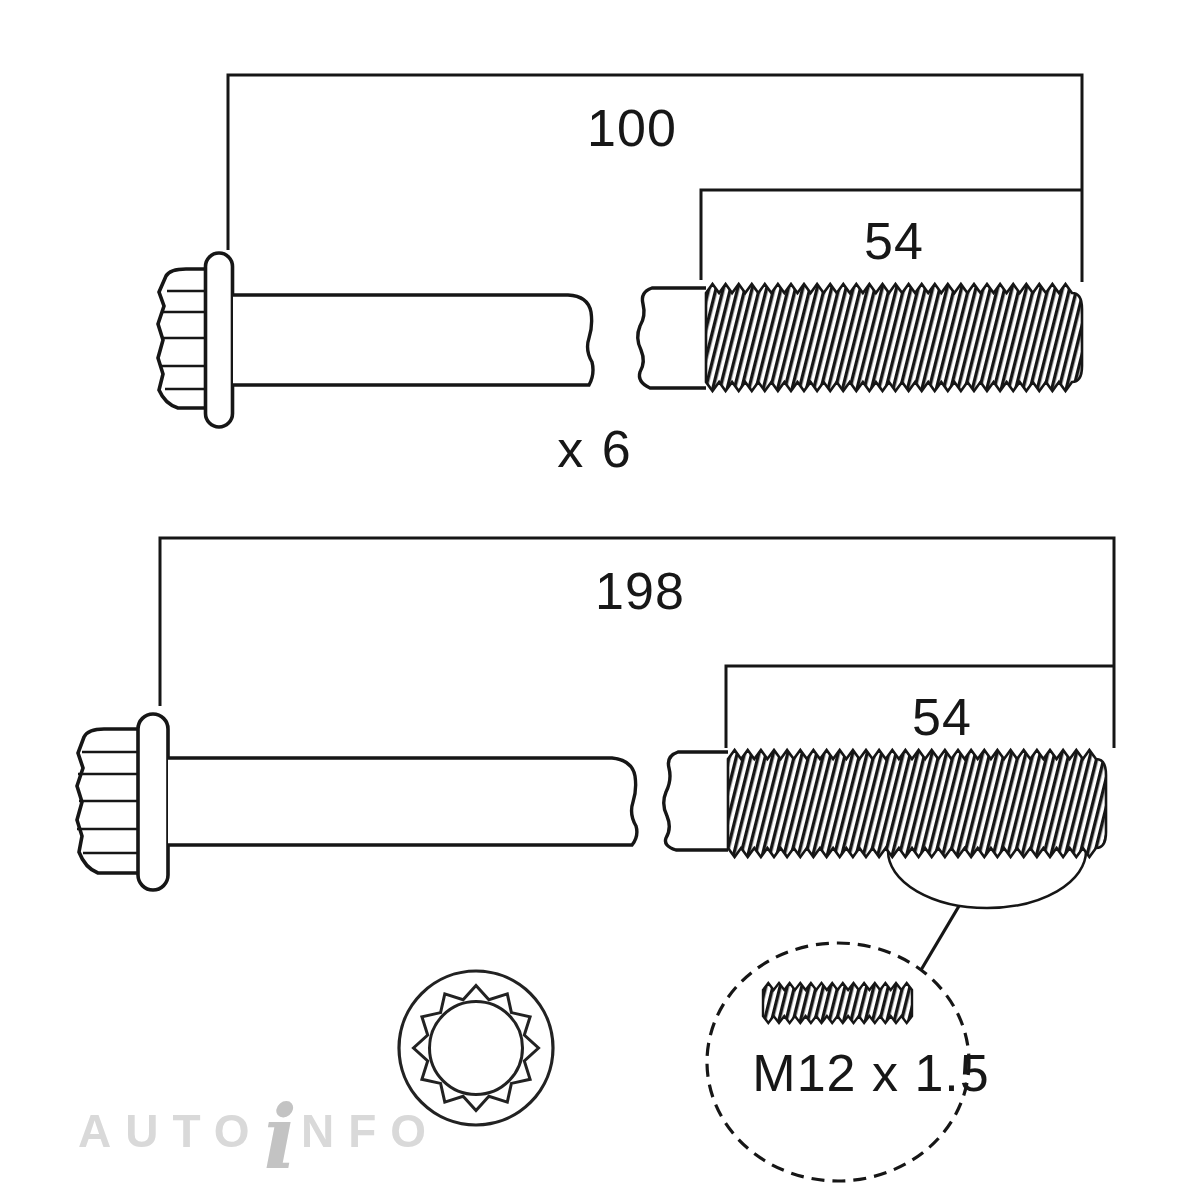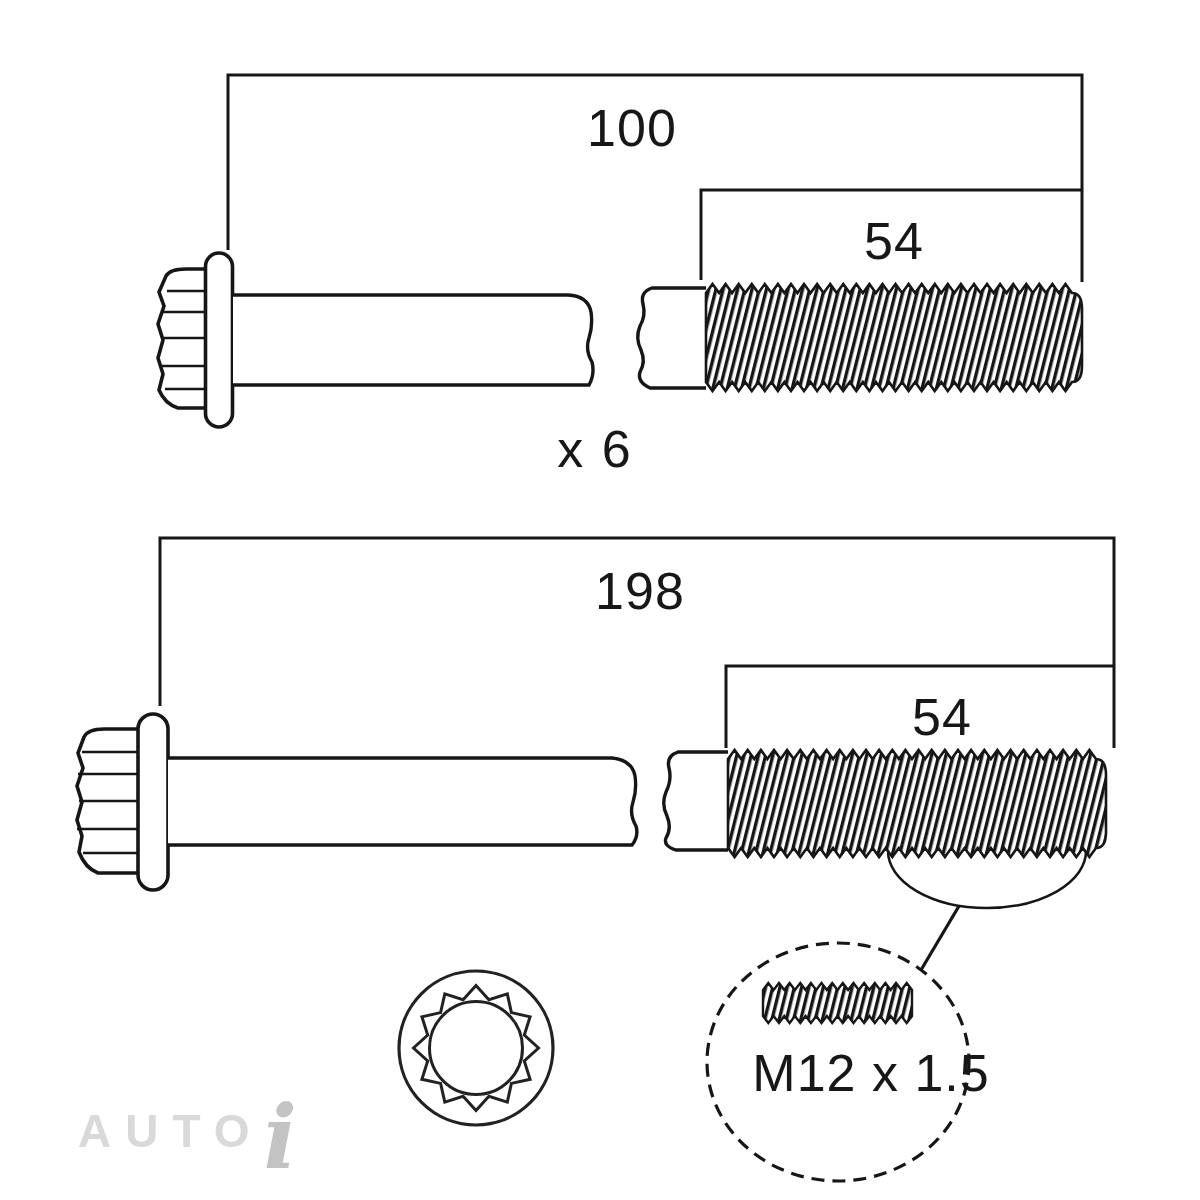--- a/index.html
+++ b/index.html
@@ -20,20 +20,21 @@
   .wm-part{position:relative;top:6px;}
 </style>
 </head>
 <body>
 
 <div class="stage">
 
   <div class="watermark">
     <span class="wm-part">AUTO</span>
     <span class="wm-accent">i</span>
+    <span class="wm-part">NFO</span>
   </div>
 
   <svg id="artsvg" width="1200" height="1200" viewBox="0 0 1200 1200">
     <defs>
       <pattern id="hatch" width="7" height="14" patternUnits="userSpaceOnUse" patternTransform="rotate(14)">
         <rect width="7" height="14" fill="#ffffff"></rect>
         <rect x="0" width="3.4" height="14" fill="#161616"></rect>
       </pattern>
     </defs>
 

